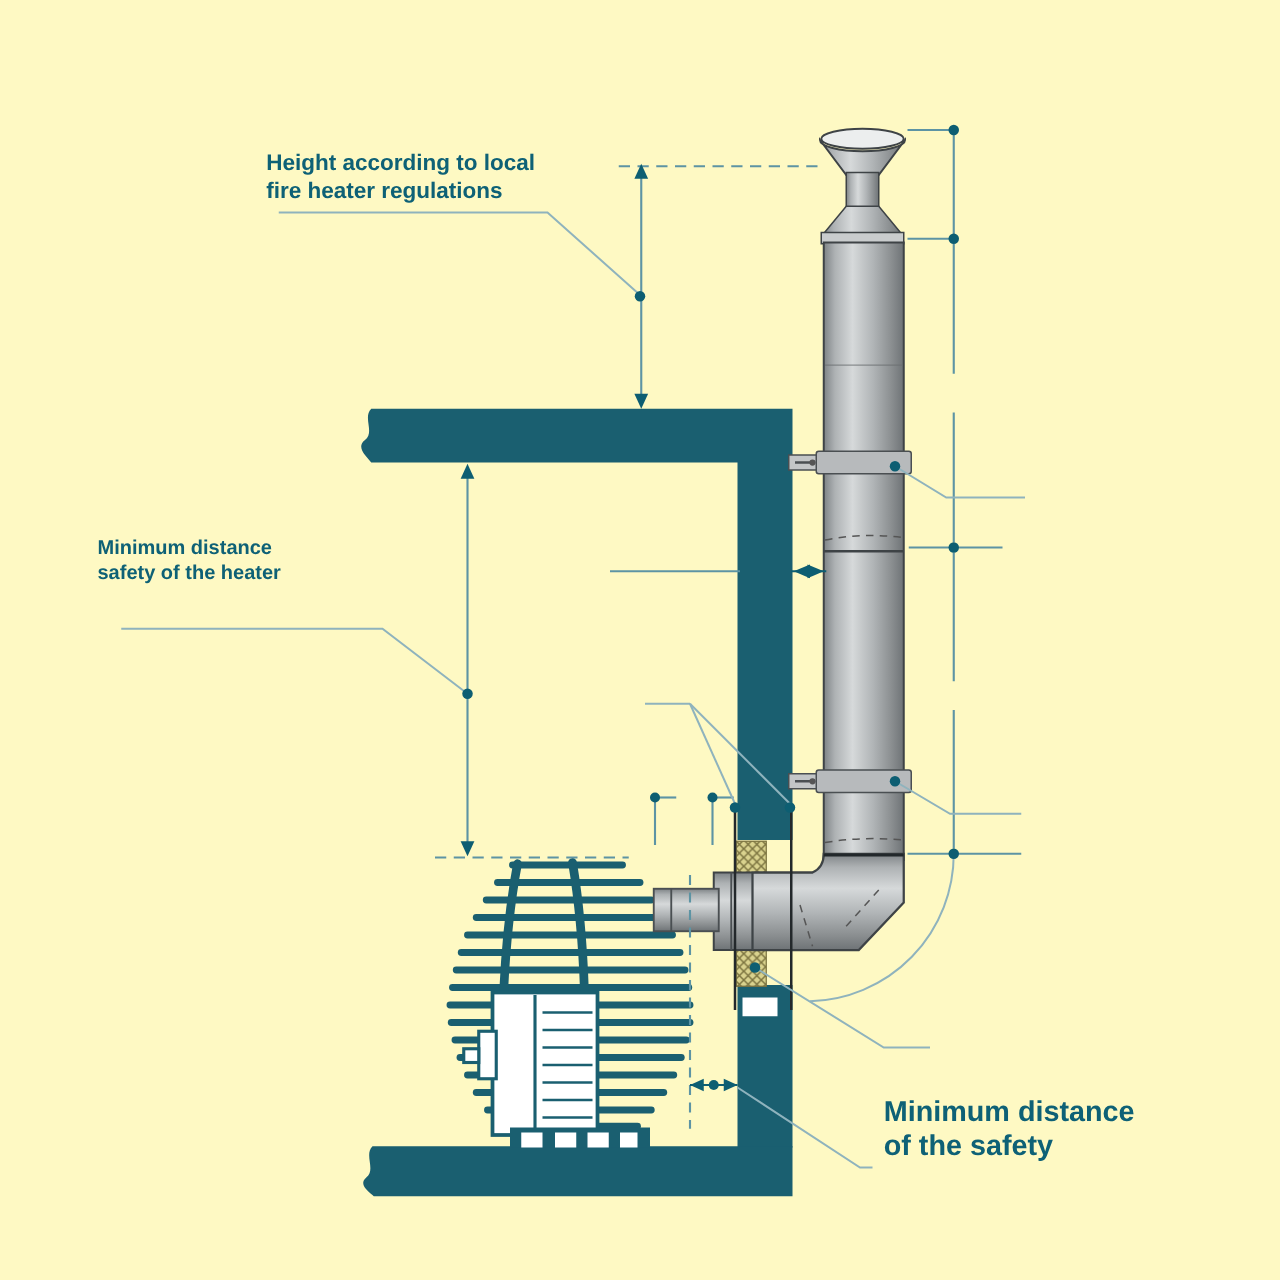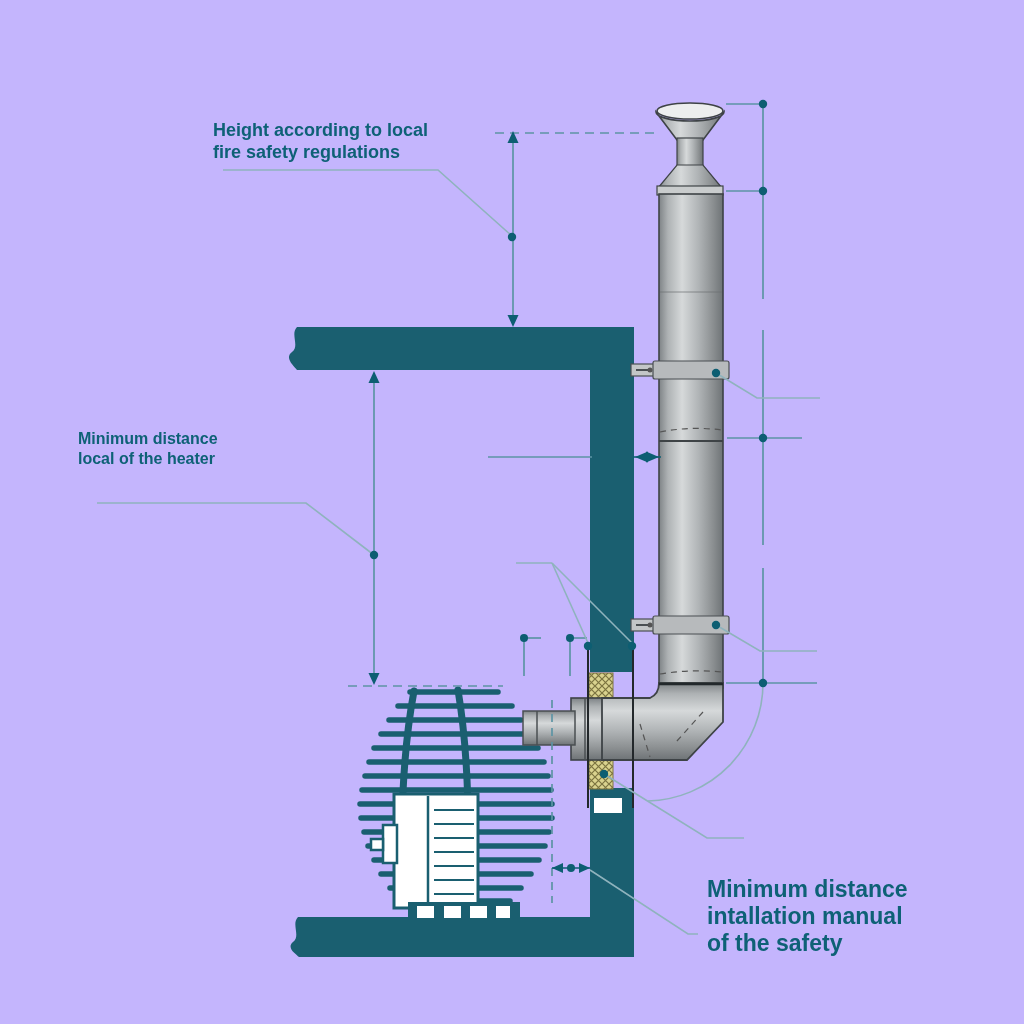--- a/index.html
+++ b/index.html
@@ -1,16 +1,16 @@
 <!DOCTYPE html>
 <html><head>
 <meta charset="utf-8">
 <style>
   html,body{margin:0;padding:0;background:#ffffff;}
-  #stage{position:relative;width:1024px;height:1024px;background:#c4b5fd;overflow:hidden;
+  #stage{position:relative;width:1024px;height:1024px;background:#fef9c3;overflow:hidden;
          font-family:"Liberation Sans", sans-serif;}
   #stage svg{position:absolute;left:0;top:0;}
   .label{position:absolute;font-weight:bold;color:#0E6176;}
   .label div{white-space:nowrap;}
   #label-height{left:213px;top:119px;font-size:18px;line-height:22px;}
   #label-min-left{left:78px;top:429px;font-size:16px;line-height:20px;}
   #label-min-bottom{left:707px;top:876px;font-size:23px;line-height:27px;color:#0E6176;}
 </style>
 </head>
 <body>
@@ -226,27 +226,26 @@
     <circle cx="632" cy="646" r="4.2"></circle>
     <circle cx="524" cy="638" r="4"></circle>
     <circle cx="570" cy="638" r="4"></circle>
     <circle cx="571" cy="868" r="4"></circle>
     <circle cx="604" cy="774" r="4.2"></circle>
   </g>
 </svg>
 
 <div class="label" id="label-height">
   <div>Height according to local</div>
-  <div>fire safety regulations</div>
+  <div>fire heater regulations</div>
 </div>
 
 <div class="label" id="label-min-left">
   <div>Minimum distance</div>
-  <div>local of the heater</div>
+  <div>safety of the heater</div>
 </div>
 
 <div class="label" id="label-min-bottom">
   <div>Minimum distance</div>
-  <div>intallation manual</div>
   <div>of the safety</div>
 </div>
 
 </div>
 
 </body></html>

